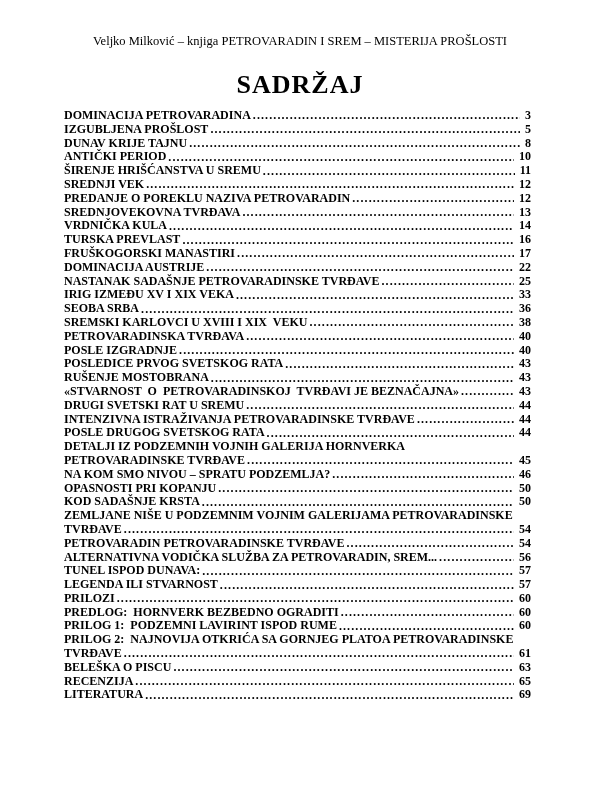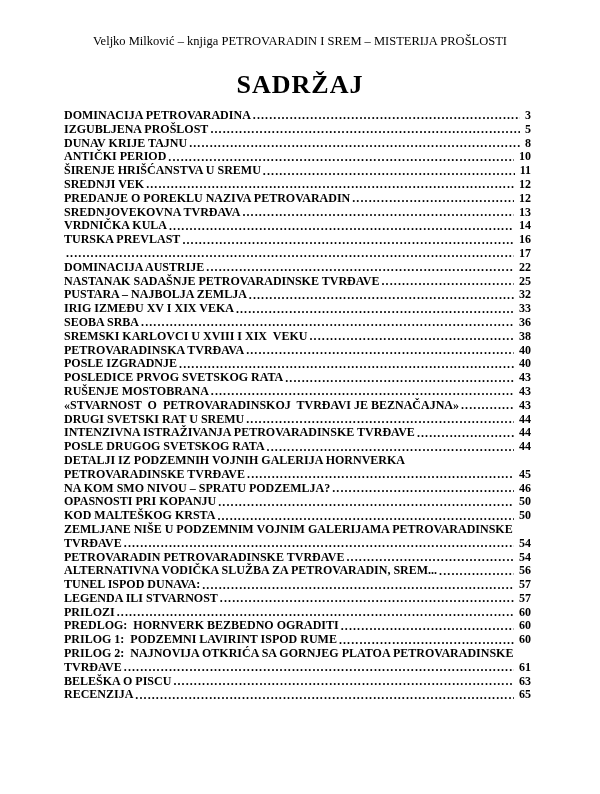--- a/index.html
+++ b/index.html
@@ -135,39 +135,35 @@
         <span class="toc-title">VRDNIČKA KULA</span>
         <span class="leader"></span>
         <span class="toc-page">14</span>
       </div>
       <div class="toc-row">
         <span class="toc-title">TURSKA PREVLAST</span>
         <span class="leader"></span>
         <span class="toc-page">16</span>
       </div>
       <div class="toc-row">
+        <span class="toc-title">FRUŠKOGORSKI MANASTIRI</span>
         <span class="leader"></span>
         <span class="toc-page">17</span>
       </div>
       <div class="toc-row">
         <span class="toc-title">DOMINACIJA AUSTRIJE</span>
         <span class="leader"></span>
         <span class="toc-page">22</span>
       </div>
       <div class="toc-row">
         <span class="toc-title">NASTANAK SADAŠNJE PETROVARADINSKE TVRĐAVE</span>
         <span class="leader"></span>
         <span class="toc-page">25</span>
       </div>
       <div class="toc-row">
-        <span class="toc-title">PUSTARA – NAJBOLJA ZEMLJA</span>
-        <span class="leader"></span>
-        <span class="toc-page">32</span>
-      </div>
-      <div class="toc-row">
         <span class="toc-title">IRIG IZMEĐU XV I XIX VEKA</span>
         <span class="leader"></span>
         <span class="toc-page">33</span>
       </div>
       <div class="toc-row">
         <span class="toc-title">SEOBA SRBA</span>
         <span class="leader"></span>
         <span class="toc-page">36</span>
       </div>
       <div class="toc-row">
@@ -227,21 +223,21 @@
         <span class="toc-title">NA KOM SMO NIVOU – SPRATU PODZEMLJA?</span>
         <span class="leader"></span>
         <span class="toc-page">46</span>
       </div>
       <div class="toc-row">
         <span class="toc-title">OPASNOSTI PRI KOPANJU</span>
         <span class="leader"></span>
         <span class="toc-page">50</span>
       </div>
       <div class="toc-row">
-        <span class="toc-title">KOD MALTEŠKOG KRSTA</span>
+        <span class="toc-title">KOD SADAŠNJE KRSTA</span>
         <span class="leader"></span>
         <span class="toc-page">50</span>
       </div>
       <div class="toc-row">
         <span class="toc-title">ZEMLJANE NIŠE U PODZEMNIM VOJNIM GALERIJAMA PETROVARADINSKE</span>
       </div>
       <div class="toc-row">
         <span class="toc-title">TVRĐAVE</span>
         <span class="leader"></span>
         <span class="toc-page">54</span>

